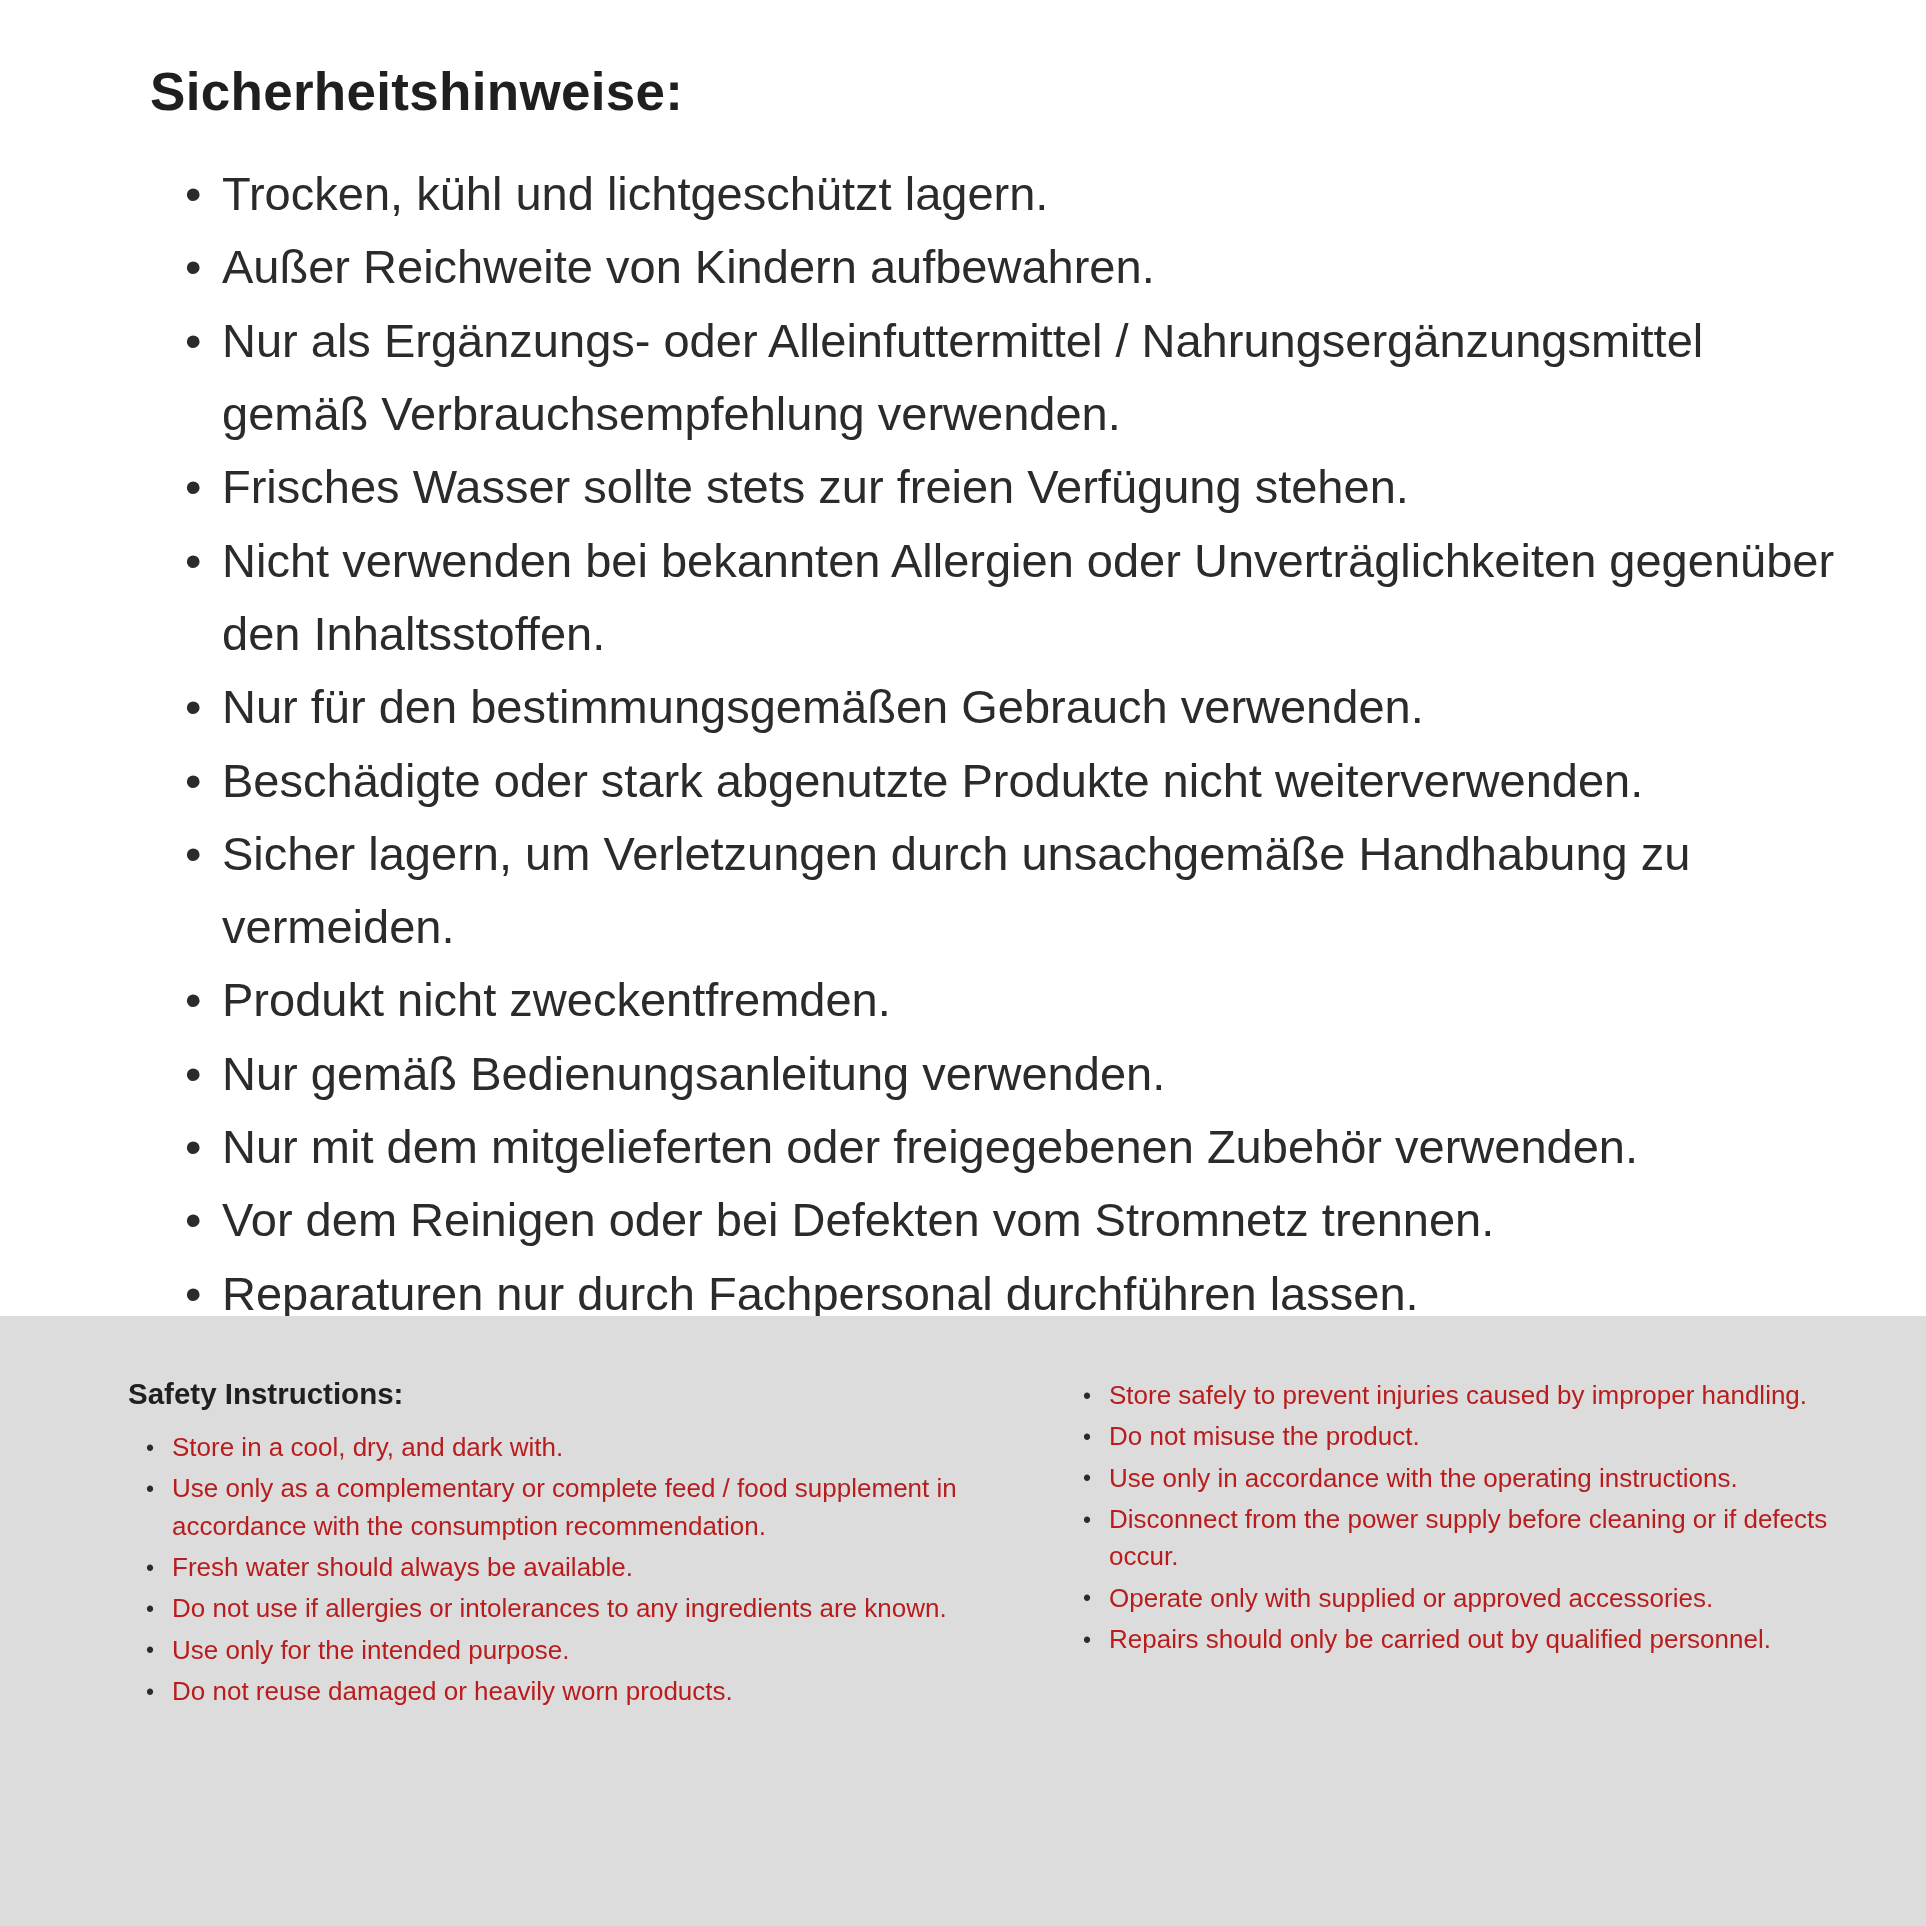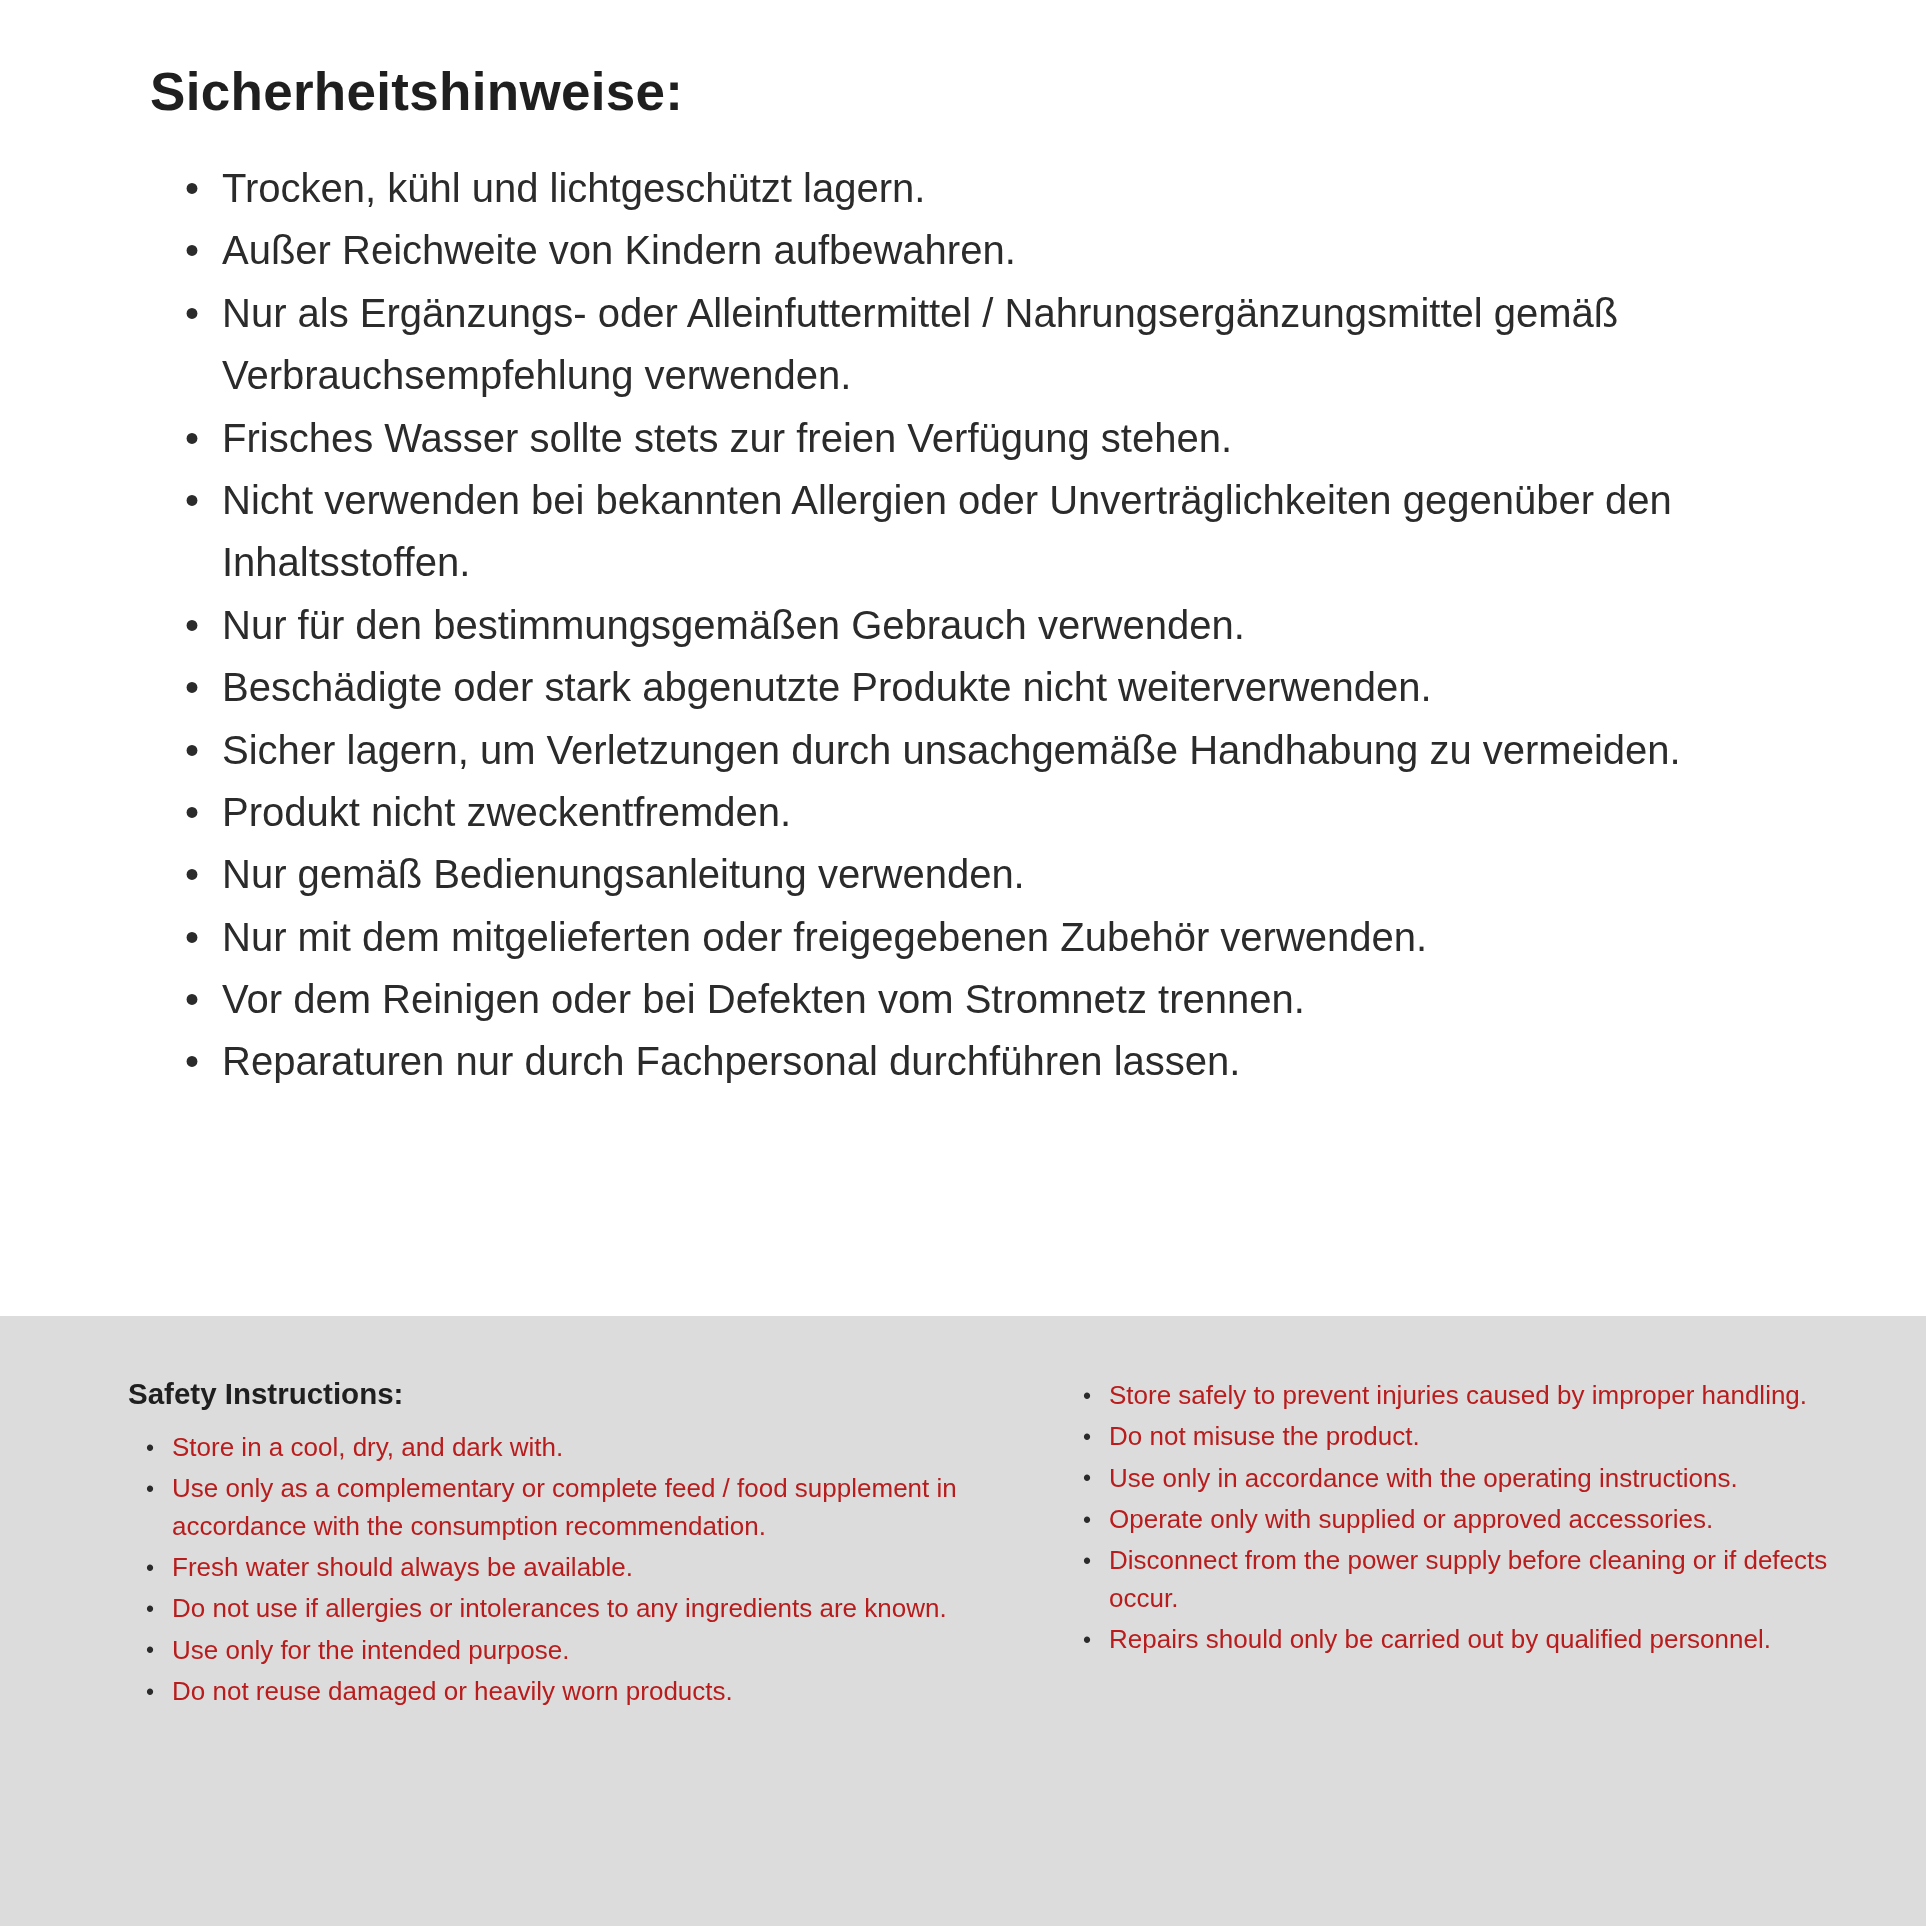--- a/index.html
+++ b/index.html
@@ -33,21 +33,21 @@
     color: #1f1f1f;
     margin: 0 0 35px 0;
     letter-spacing: 0.3px;
   }
   ul.safety-list {
     margin: 0;
     padding: 0;
     list-style: none;
   }
   .german-section ul.safety-list {
-    font-size: 40px;
+    font-size: 47px;
     line-height: 1.56;
     max-width: 1656px;
     padding-left: 35px;
   }
   .german-section ul.safety-list li {
     position: relative;
     padding-left: 37px;
     color: #2b2b2b;
   }
   .german-section ul.safety-list li::before {
@@ -142,21 +142,21 @@
         <li>Use only for the intended purpose.</li>
         <li>Do not reuse damaged or heavily worn products.</li>
       </ul>
     </div>
 
     <div class="english-col-right">
       <ul class="safety-list">
         <li>Store safely to prevent injuries caused by improper handling.</li>
         <li>Do not misuse the product.</li>
         <li>Use only in accordance with the operating instructions.</li>
+        <li>Disconnect from the power supply before cleaning or if defects occur.</li>
         <li>Operate only with supplied or approved accessories.</li>
-        <li>Disconnect from the power supply before cleaning or if defects occur.</li>
         <li>Repairs should only be carried out by qualified personnel.</li>
       </ul>
     </div>
 
   </div>
 </section>
 
 
 </body></html>

